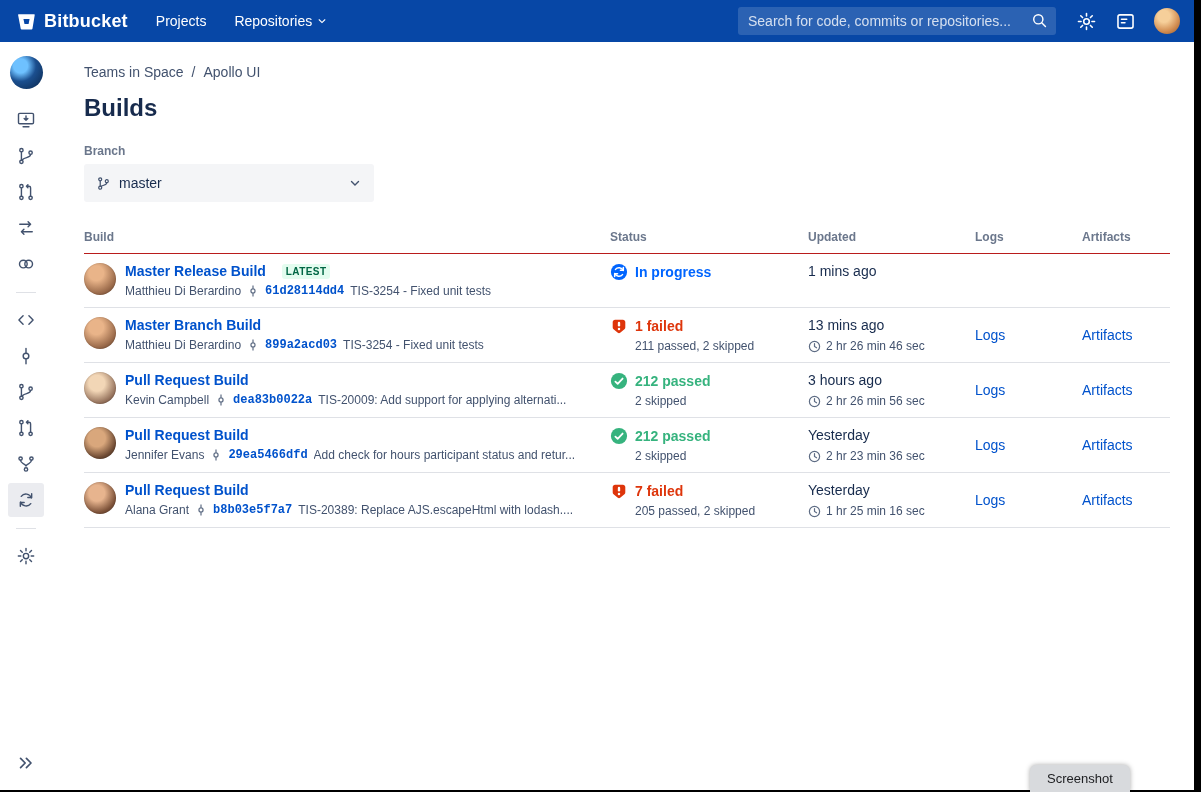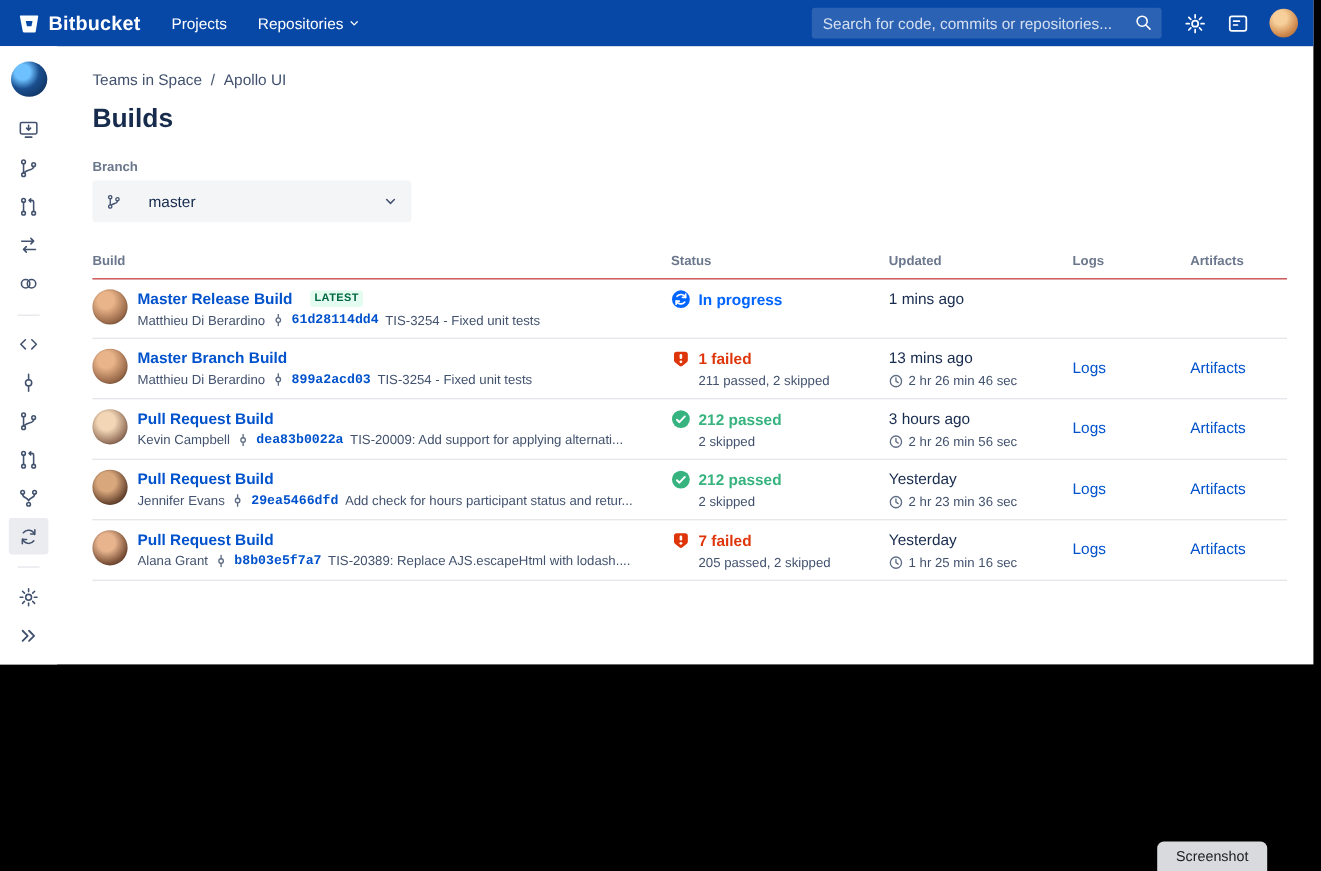--- a/index.html
+++ b/index.html
@@ -1,18 +1,18 @@
 <!DOCTYPE html>
 <html><head>
 <meta charset="utf-8">
 <style>
   * { box-sizing: border-box; margin: 0; padding: 0; }
   html,body { width:1201px; height:792px; background:#000; overflow:hidden;
     font-family:"Liberation Sans", sans-serif; }
-  .frame { width:1194px; height:604px; background:#fff; display:flex; flex-direction:column; }
+  .frame { width:1194px; height:790px; background:#fff; display:flex; flex-direction:column; }
 
   
   .topnav { height:42px; flex:none; background:#0747A6; display:flex; align-items:center; padding:0 14px 0 16px; color:#fff; }
   .brand { display:flex; align-items:center; gap:7px; font-size:18px; font-weight:700; letter-spacing:.2px; cursor:pointer; }
   .nav-links { display:flex; align-items:center; margin-left:28px; gap:28px; }
   .nav-links a { color:#fff; text-decoration:none; font-size:14px; display:flex; align-items:center; gap:5px; }
   .search-wrap { margin-left:auto; position:relative; width:318px; }
   .search { width:100%; height:28px; background:rgba(255,255,255,.15); border:none; border-radius:3px;
     color:#fff; padding:0 20px 0 10px; font-size:14px; outline:none; font-family:inherit; }
   .search::placeholder { color:rgba(255,255,255,.8); }
@@ -36,21 +36,21 @@
   .side-divider { width:20px; border-top:1px solid #DFE1E6; margin:9px 0 10px; }
   .collapse-btn { margin-top:auto; margin-bottom:10px; }
 
   
   .main { flex:1; padding:22px 24px 0 32px; min-width:0; }
   .breadcrumb { display:flex; align-items:center; gap:8px; font-size:14px; color:#42526E; }
   .breadcrumb a { color:#42526E; text-decoration:none; }
   .page-title { margin-top:14px; font-size:24px; font-weight:700; color:#172B4D; }
   .filter-label { margin-top:22px; font-size:12px; font-weight:700; color:#6B778C; }
   .branch-dd { margin-top:6px; width:290px; height:38px; background:#F4F5F7; border-radius:3px; display:flex;
-    align-items:center; gap:24px; padding:0 12px; font-size:14px; color:#172B4D; cursor:pointer; }
+    align-items:center; gap:8px; padding:0 12px; font-size:14px; color:#172B4D; cursor:pointer; }
   .branch-dd .chev { margin-left:auto; color:#42526E; display:flex; }
   .branch-ic { color:#42526E; display:flex; }
 
   
   .table { margin-top:28px; }
   .thead, .trow { display:grid; grid-template-columns:526px 198px 167px 107px 1fr; }
   .thead { font-size:12px; font-weight:700; color:#6B778C; padding-bottom:9px; border-bottom:1px solid #b91c1c; }
   .trow { padding:9px 0; border-bottom:1px solid #DFE1E6; align-items:start; }
   .col-build { display:flex; gap:9px; min-width:0; padding-right:16px; }
   .avatar { width:32px; height:32px; border-radius:50%; flex:none; box-shadow:inset 0 0 0 1px rgba(0,0,0,.06); }
@@ -80,21 +80,21 @@
   .s-detail:empty { display:none; }
 
   .col-updated { font-size:14px; color:#172B4D; padding-right:10px; }
   .u-duration { display:flex; align-items:center; gap:5px; margin-top:6px; font-size:12px; color:#42526E; }
   .u-duration .clock-ic { display:flex; color:#5E6C84; }
 
   .col-logs, .col-artifacts { align-self:center; }
   .col-logs a, .col-artifacts a { font-size:14px; color:#0052CC; text-decoration:none; }
 
   
-  .screenshot-chip { position:absolute; left:1052px; top:765px; width:100px; height:27px; background:#D8DADD;
+  .screenshot-chip { position:absolute; left:1030px; top:765px; width:100px; height:27px; background:#D8DADD;
     color:#202124; font-size:13px; display:flex; align-items:center; justify-content:center;
     border-radius:6px 6px 0 0; box-shadow:0 0 5px rgba(0,0,0,.35); }
 
   svg { display:block; }
 </style>
 </head>
 <body>
 
 <div class="frame">
 

